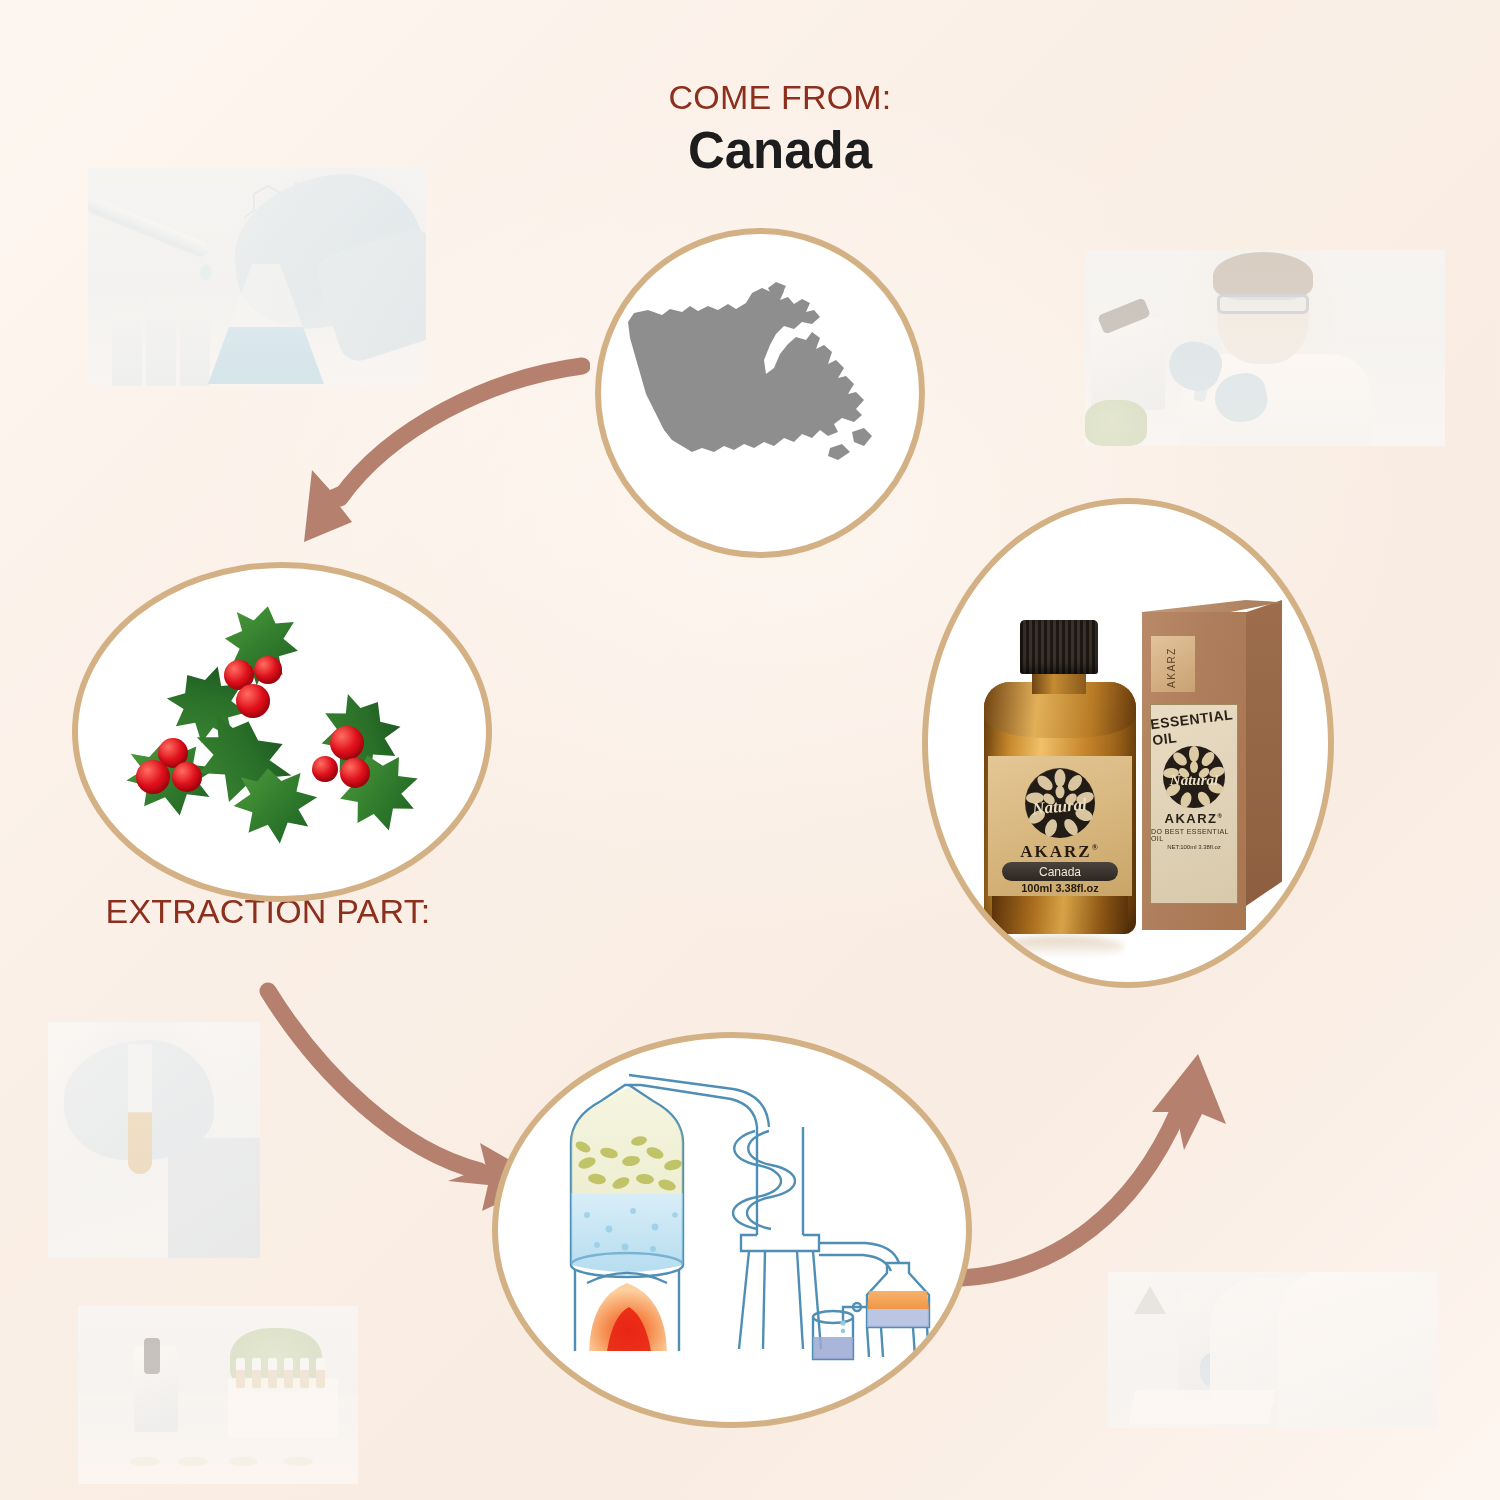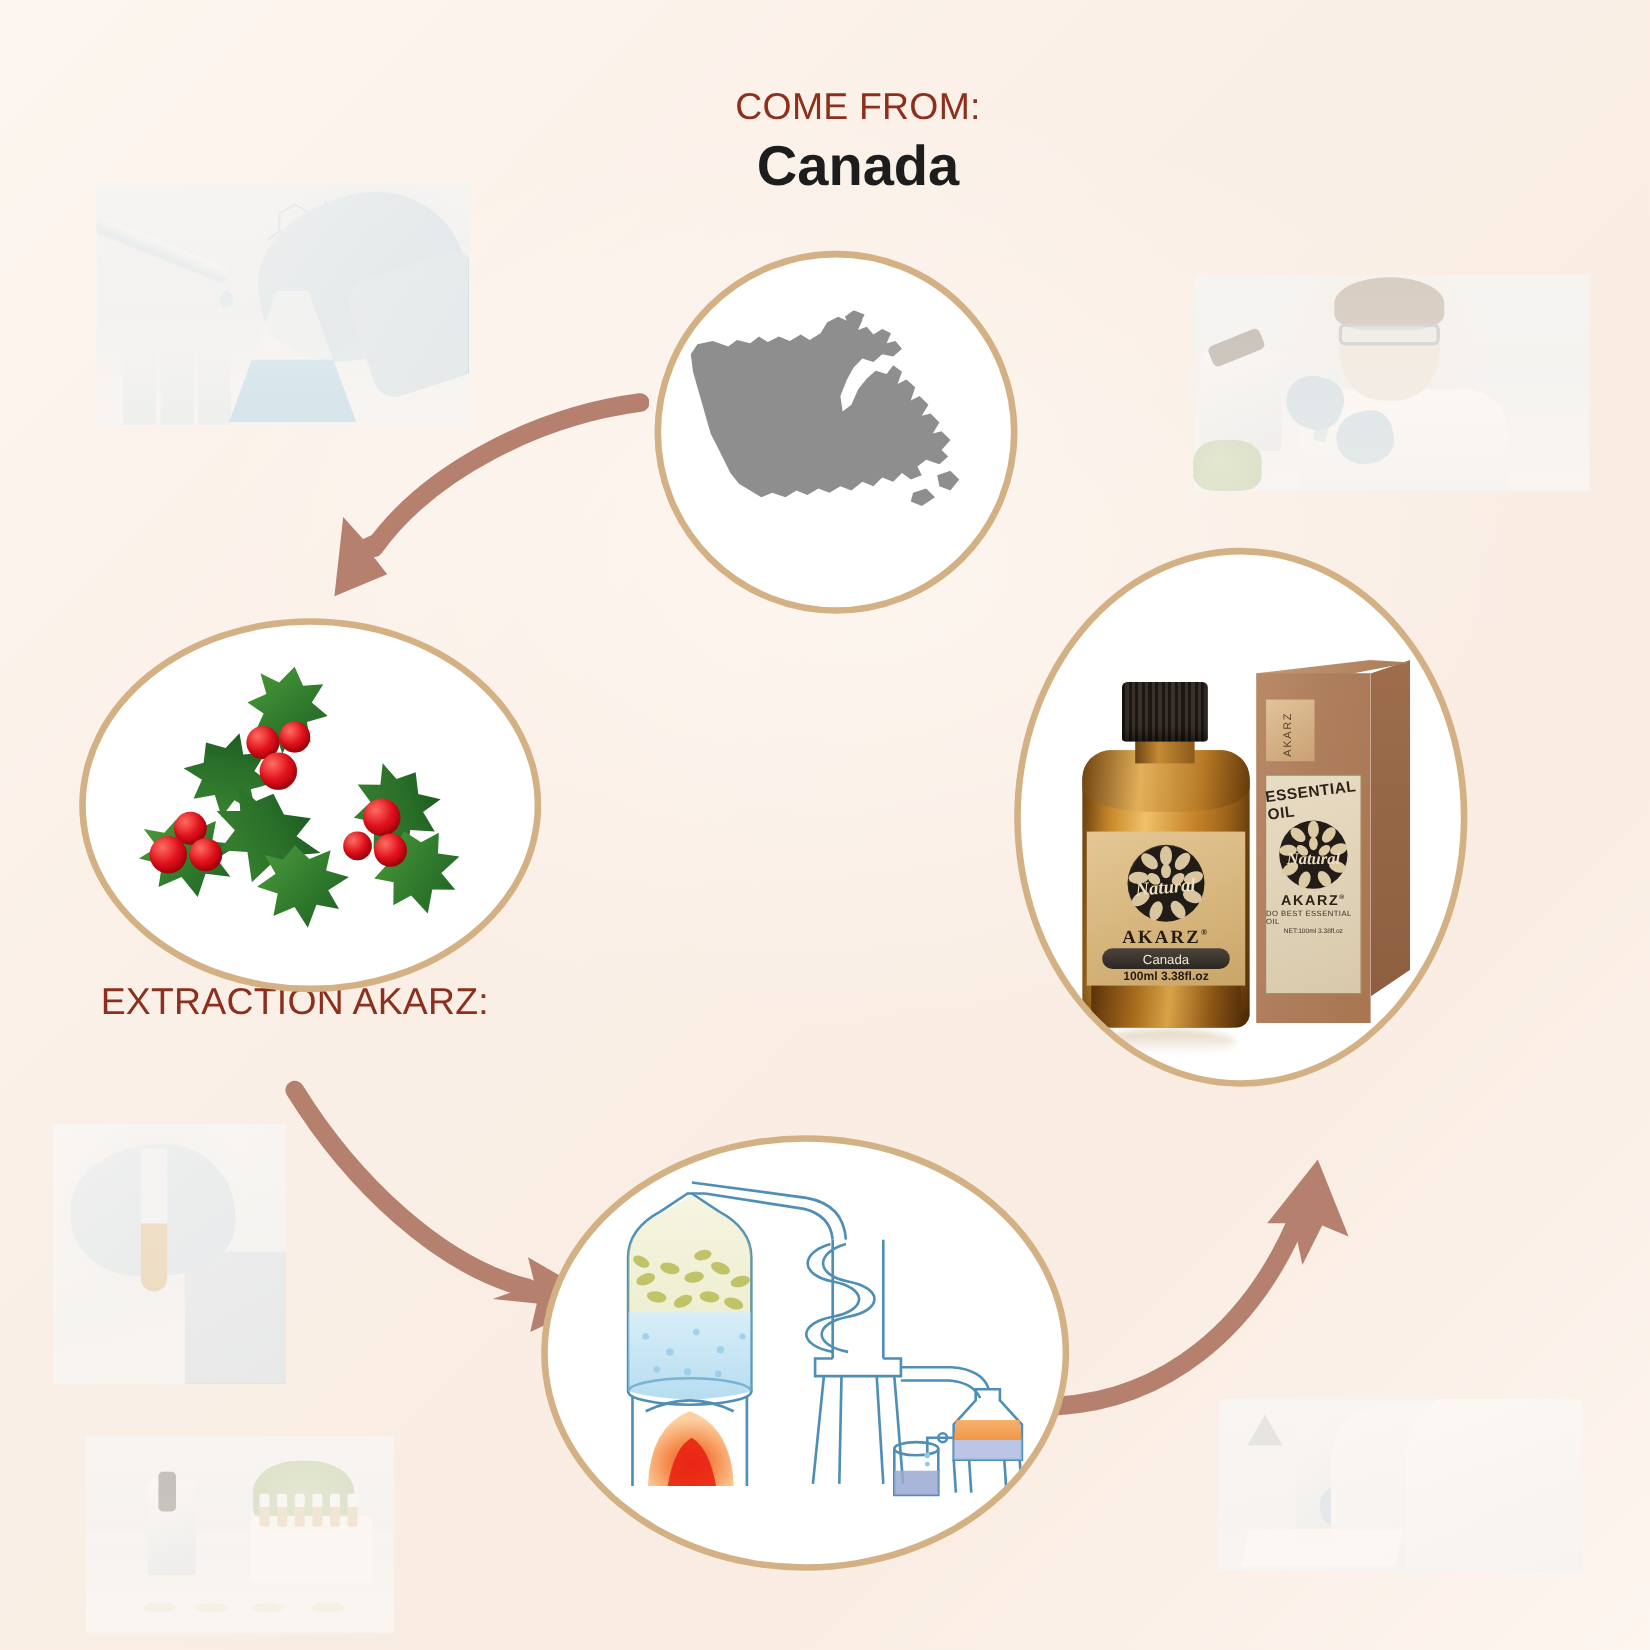--- a/index.html
+++ b/index.html
@@ -347,21 +347,21 @@
   <path d="M42 238 C140 232 216 168 258 72" fill="none" stroke="#b5806e" stroke-width="17" stroke-linecap="round"></path>
   <path d="M278 14 L232 72 L256 72 L264 110 L282 74 L306 84 Z" fill="#b5806e"></path>
 </svg>
 
 <div class="label-block" id="heading-origin">
   <div class="lbl-kicker">COME FROM:</div>
   <div class="lbl-main">Canada</div>
 </div>
 
 <div class="label-block" id="heading-extraction">
-  <div class="lbl-kicker">EXTRACTION AKARZ:</div>
+  <div class="lbl-kicker">EXTRACTION PART:</div>
 </div>
 
 <div class="node" id="node-origin">
   <svg id="map-canada" viewBox="0 0 272 222">
     <path fill="#8e8e8e" d="
       M4 40 L10 31 L24 28 L38 33 L46 27 L58 30 L66 24 L74 29 L84 24 L94 28
       L104 22 L112 27 L122 21 L128 11 L138 6 L147 10 L152 3 L160 9 L156 18
       L164 15 L170 22 L178 17 L186 21 L182 30 L190 28 L196 35 L188 42 L178 40
       L170 47 L160 44 L152 52 L146 63 L140 78 L142 92 L150 86 L156 72 L164 62
       L172 55 L182 58 L188 50 L196 56 L192 67 L200 63 L208 70 L204 82 L212 78

